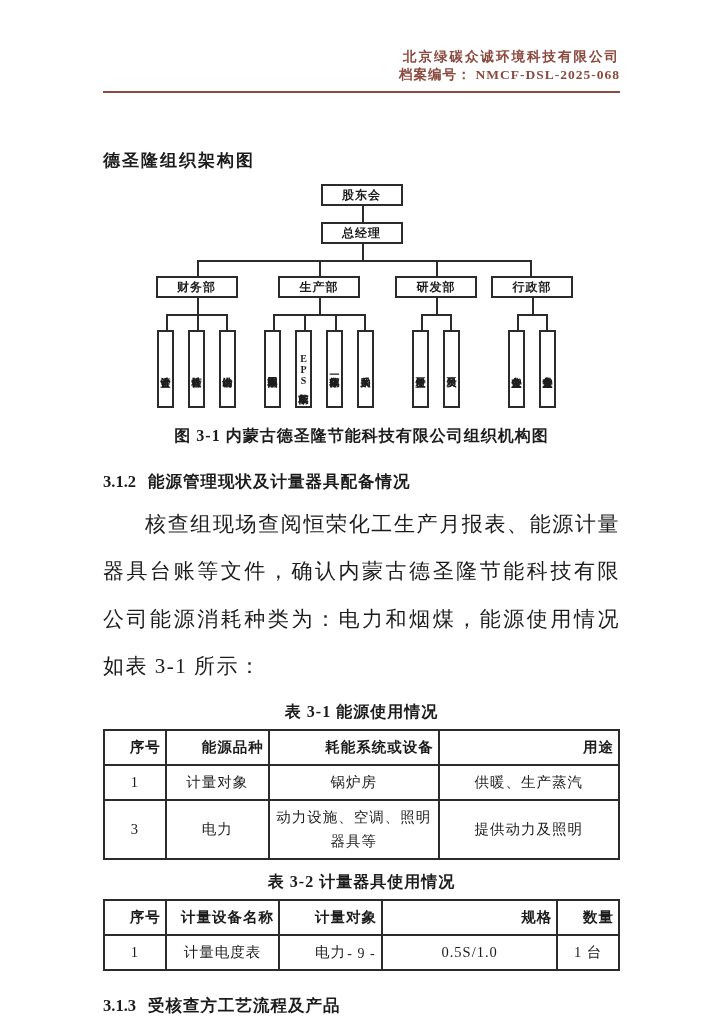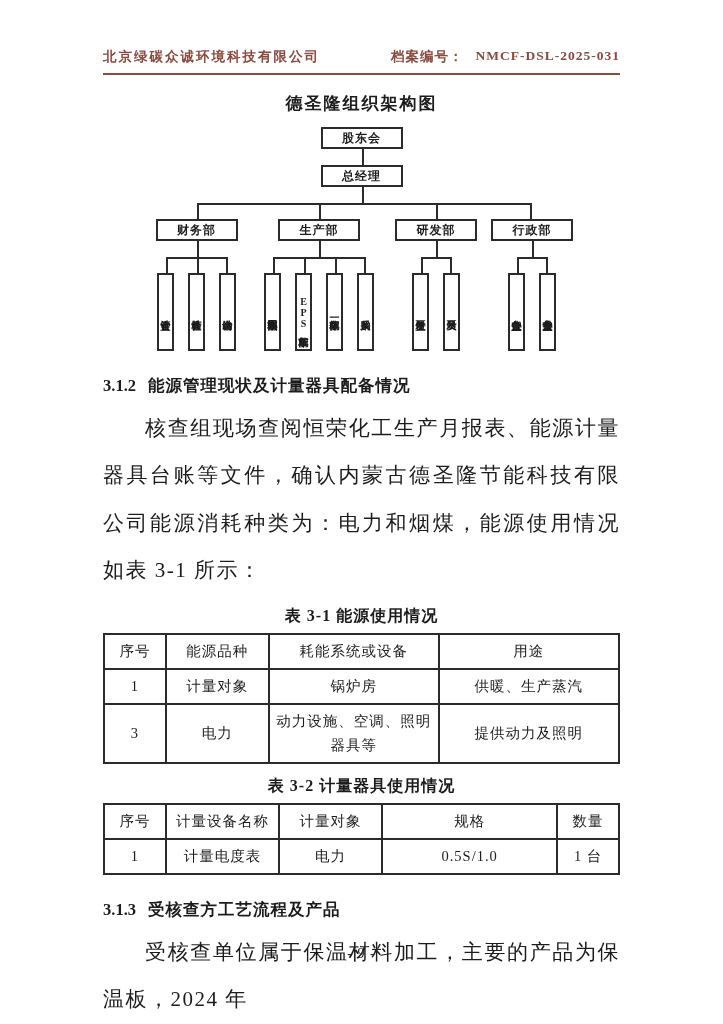--- a/index.html
+++ b/index.html
@@ -7,27 +7,27 @@
   body { font-family:"Liberation Serif","DejaVu Serif",serif; color:#1c1c1c; }
   .page {
     position:relative; width:723px; height:1024px; margin:0 auto;
     background:#ffffff; padding:48px 103px 0 103px; overflow:hidden;
   }
 
   
   .hdr {
     display:flex; justify-content:space-between; align-items:flex-end;
     color:#8a4a3e; font-weight:bold; font-size:13.5px;
-    border-bottom:2px solid #8a4a3e; padding-bottom:7px;
+    border-bottom:2px solid #8a4a3e; padding-bottom:7px;flex-direction:column;
   }
   .hdr .company { letter-spacing:2px; }
-  .hdr .arch { display:flex; gap:12px; letter-spacing:1px; }
-
-  
-  .org-title { text-align:center; font-weight:bold; font-size:17px; letter-spacing:2px; margin-top:17px; }
+  .hdr .arch { display:flex; gap:4px; letter-spacing:1px;align-items:center; }
+
+  
+  .org-title { text-align:left; font-weight:bold; font-size:17px; letter-spacing:2px; margin-top:56px; }
   .tree { margin-top:12px; }
   .tree ul { display:flex; justify-content:center; align-items:center; list-style:none; position:relative; padding-top:16px; }
   .tree ul::before { content:''; position:absolute; top:0; left:50%; height:16px; width:0; border-left:2px solid #2b2b2b; }
   .tree > ul { padding-top:0; }
   .tree > ul::before { display:none; }
   .tree li { display:flex; flex-direction:column; align-items:center; position:relative; padding:16px 7px 0 7px; }
   .tree li::before, .tree li::after {
     content:''; position:absolute; top:0; right:50%;
     border-top:2px solid #2b2b2b; width:50%; height:16px;
   }
@@ -53,35 +53,35 @@
   
   .sec-h { font-weight:bold; font-size:16.5px; margin-top:24px; letter-spacing:1px; }
   .sec-h .num { margin-right:12px; letter-spacing:0; }
   .para { font-size:21px; line-height:2.25; text-indent:2em; text-align:justify; margin-top:8px; letter-spacing:1.5px; }
   .sub-h { font-size:16px; margin-top:16px; letter-spacing:1px; }
 
   
   .tbl-title { text-align:center; font-weight:bold; font-size:16px; margin-top:12px; margin-bottom:6px; letter-spacing:1px; }
   table { width:100%; border-collapse:collapse; table-layout:fixed; font-size:14.5px; letter-spacing:1px; }
   th, td { border:2px solid #2b2b2b; text-align:center; vertical-align:middle; padding:5px 4px; line-height:1.6; }
-  th { font-weight:normal; }
+  th { font-weight:bold;text-align:right; }
 
   
   .footer { position:absolute; left:0; right:0; bottom:62px; text-align:center; font-size:14px; color:#222; letter-spacing:1px; }
 </style>
 </head>
 <body>
 
 <div class="page">
 
   <div class="hdr">
     <span class="company">北京绿碳众诚环境科技有限公司</span>
     <span class="arch">
       <span>档案编号：</span>
-      <span>NMCF-DSL-2025-031</span>
+      <span>NMCF-DSL-2025-068</span>
     </span>
   </div>
 
   <div class="org-title">德圣隆组织架构图</div>
 
   <div class="tree">
     <ul>
       <li>
         <div class="obox">股东会</div>
         <ul>
@@ -141,20 +141,21 @@
                     </li>
                 </ul>
               </li>
             </ul>
           </li>
         </ul>
       </li>
     </ul>
   </div>
 
+  <div class="fig-caption">图 3-1 内蒙古德圣隆节能科技有限公司组织机构图</div>
 
   <div class="sec-h">
     <span class="num">3.1.2</span><span>能源管理现状及计量器具配备情况</span>
   </div>
   <div class="para">核查组现场查阅恒荣化工生产月报表、能源计量器具台账等文件，确认内蒙古德圣隆节能科技有限公司能源消耗种类为：电力和烟煤，能源使用情况如表 3-1 所示：</div>
 
   <div class="tbl-title">表 3-1 能源使用情况</div>
   <table>
     <colgroup>
         <col style="width:12%">

